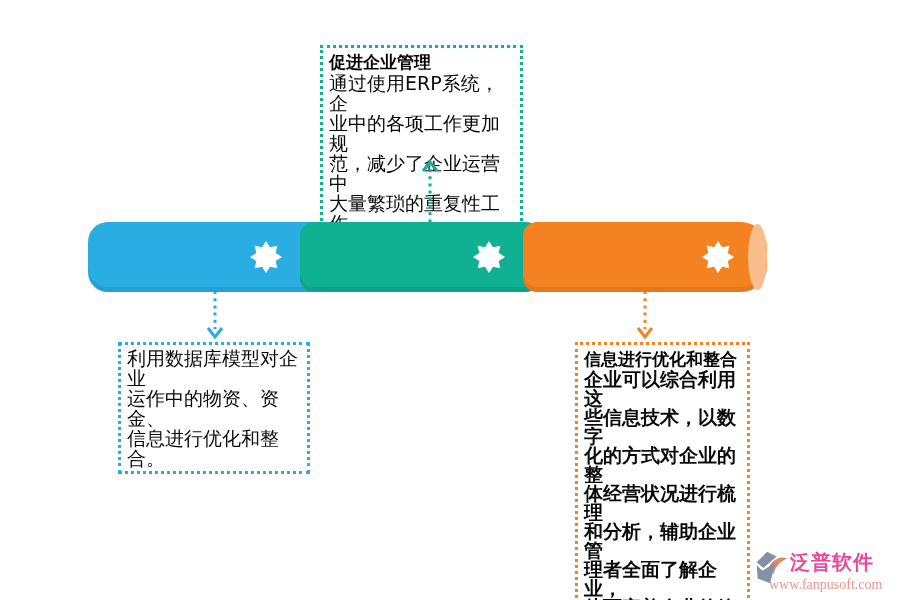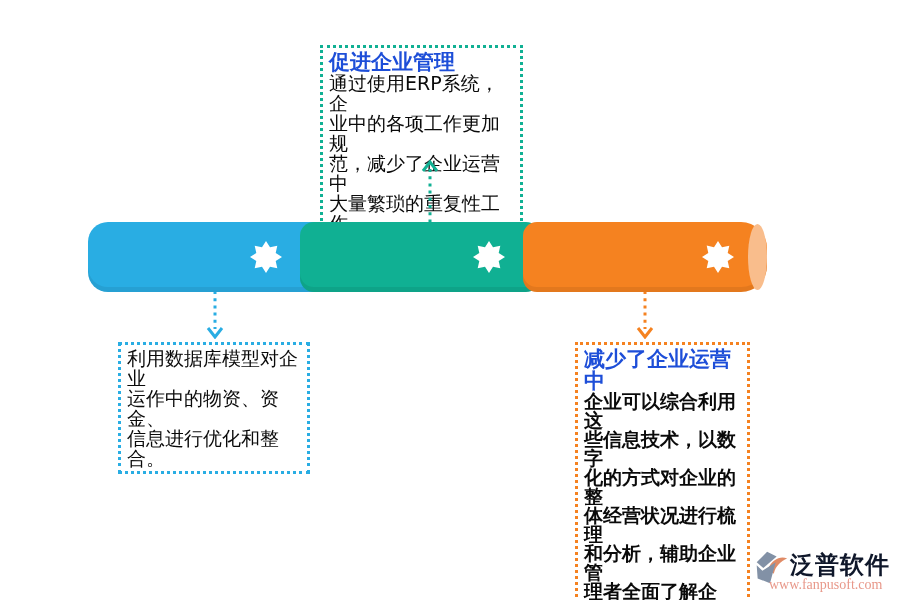--- a/index.html
+++ b/index.html
@@ -5,21 +5,21 @@
   html,body { margin:0; padding:0; background:#ffffff; }
   .stage {
     position:relative; width:900px; height:600px; background:#ffffff;
     font-family:"DejaVu Sans","Liberation Sans",sans-serif; overflow:hidden;
   }
   
   .callout {
     position:absolute; box-sizing:border-box; background:#ffffff;
     border:3px dotted #000; padding:3px 6px; color:#0a0a0a;
   }
-  .callout .c-title { font-size:21px; font-weight:bold; line-height:22px; color:#1d4ed8; }
+  .callout .c-title { font-size:17px; font-weight:bold; line-height:22px; color:#000000; }
   .callout .c-body  { font-size:19px; line-height:20px; white-space:pre-line; }
   .callout-top   { left:320px; top:45px;  width:203px; border-color:#10B093; }
   .callout-left  { left:118px; top:342px; width:192px; border-color:#29ADE3; }
   .callout-right { left:575px; top:342px; width:175px; border-color:#F58220; }
   .callout-right .c-body { line-height:19px;font-weight:bold; }
   
   .bar { position:absolute; left:88px; top:222px; width:679px; height:70px; }
   .seg { position:absolute; top:0; height:70px; box-shadow:inset 0 -5px 0 rgba(0,0,0,0.07); }
   .seg-blue   { left:0;     width:235px; background:#29ADE3; border-radius:20px 0 0 20px; z-index:1; }
   .seg-green  { left:212px; width:240px; background:#10B093; border-radius:14px; z-index:2; }
@@ -34,22 +34,22 @@
   .star-3 { left:613px; } 
   
   .arrow { position:absolute; }
   .arrow-up     { left:420px; top:160px; }
   .arrow-down-l { left:205px; top:291px; }
   .arrow-down-r { left:635px; top:291px; }
   
   .watermark { position:absolute; left:751px; top:548px; width:149px; height:46px; }
   .wm-logo  { position:absolute; left:0; top:0; }
   .wm-brand {
-    position:absolute; left:39px; top:1px; font-size:24px; font-weight:bold;
-    color:#0f172a; letter-spacing:1px; white-space:nowrap;
+    position:absolute; left:39px; top:1px; font-size:20px; font-weight:bold;
+    color:#ec4899; letter-spacing:1px; white-space:nowrap;
   }
   .wm-url {
     position:absolute; left:18px; top:29px; font-size:14px;
     font-family:"Liberation Serif","DejaVu Serif",serif;
     color:#E8988A; white-space:nowrap;
   }
 </style>
 </head>
 <body>
 
@@ -63,21 +63,21 @@
 大量繁琐的重复性工作。</div>
   </div>
 
   <div class="callout callout-left">
     <div class="c-body">利用数据库模型对企业
 运作中的物资、资金、
 信息进行优化和整合。</div>
   </div>
 
   <div class="callout callout-right">
-    <div class="c-title">减少了企业运营中</div>
+    <div class="c-title">信息进行优化和整合</div>
     <div class="c-body">企业可以综合利用这
 些信息技术，以数字
 化的方式对企业的整
 体经营状况进行梳理
 和分析，辅助企业管
 理者全面了解企业，
 从而完善企业的管理
 体系，增强企业竞争
 力，降低企业运营成
 本。</div>

